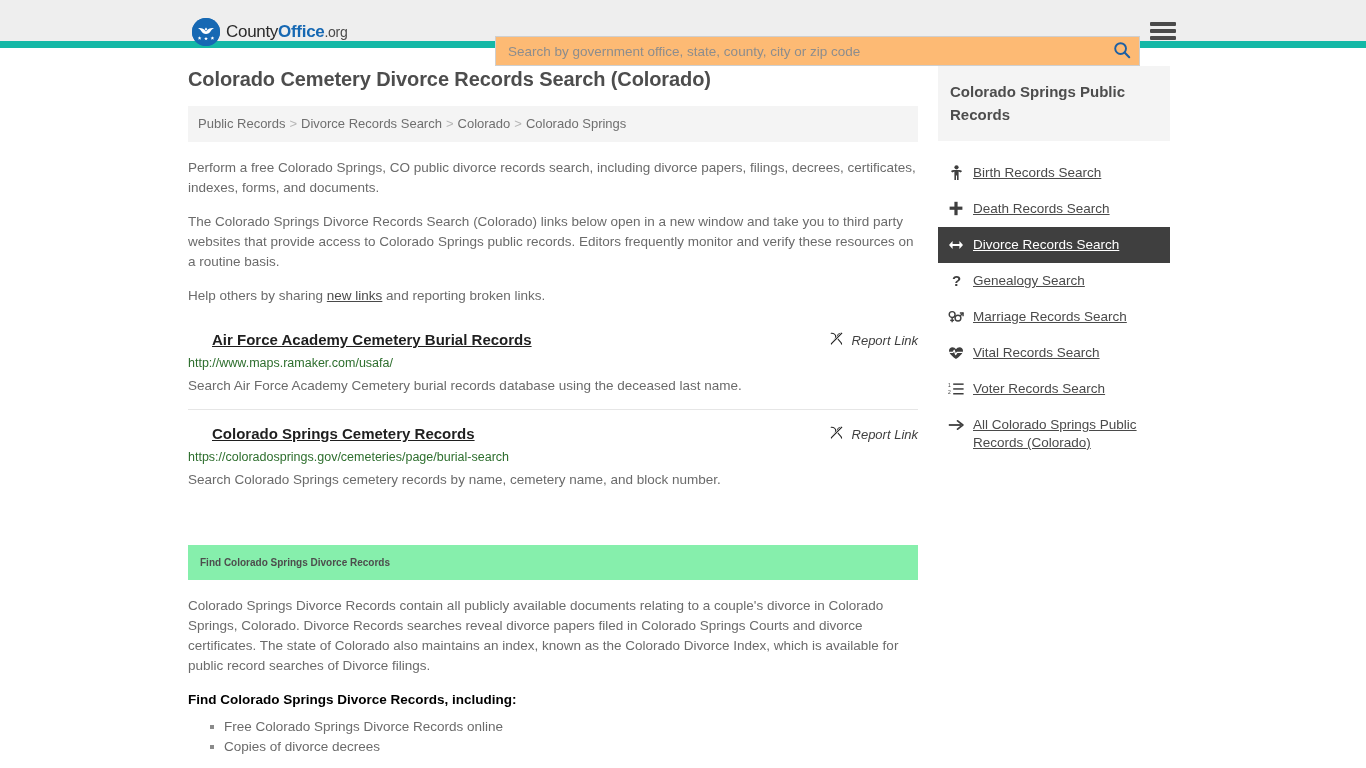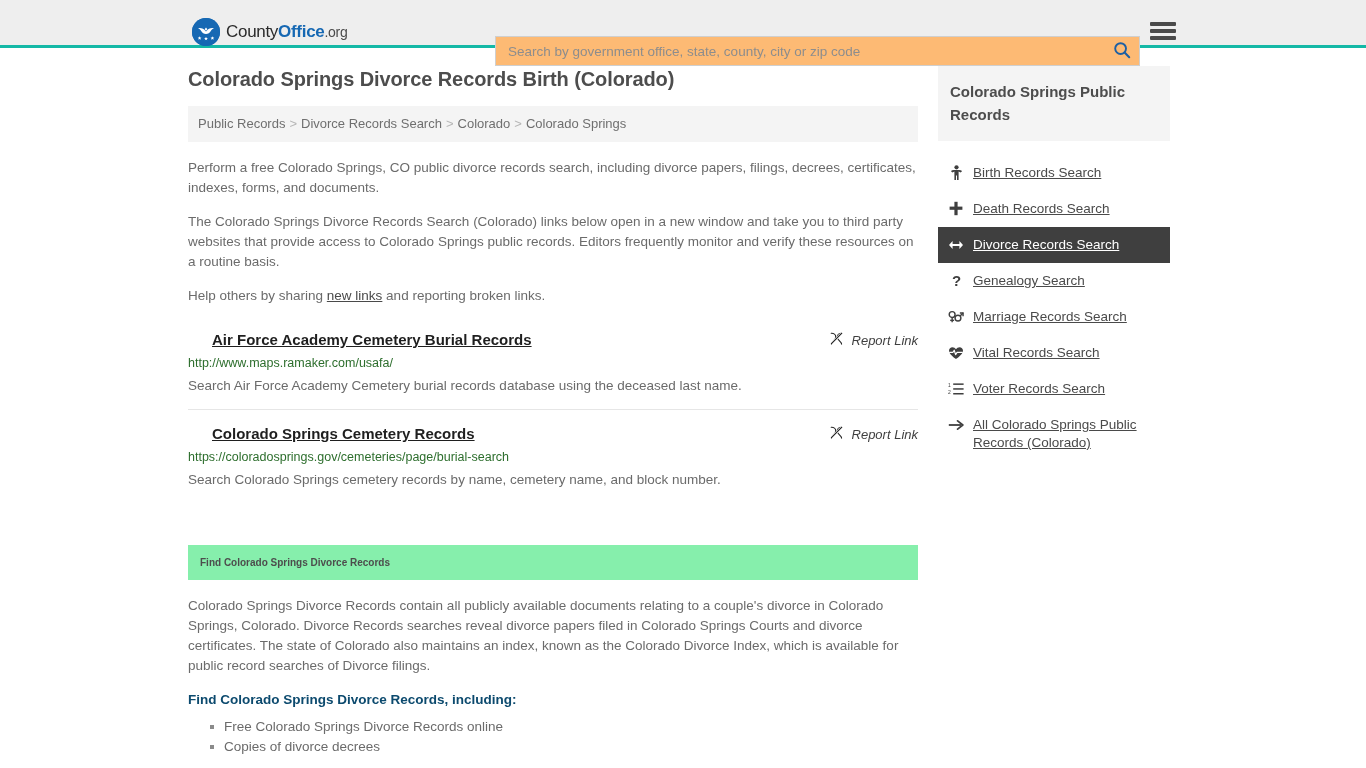--- a/index.html
+++ b/index.html
@@ -14,21 +14,21 @@
     font-family: "Liberation Sans", sans-serif;
     color: #5a5a5a;
     -webkit-font-smoothing: antialiased;
   }
 
   
   .site-header {
     position: relative;
     height: 48px;
     background: #eeeeee;
-    border-bottom: 3px solid #14b8a6;
+    border-bottom: 7px solid #14b8a6;
     display: flex;
     align-items: center;
   }
   .logo-wrap {
     position: absolute;
     left: 192px;
     top: 18px;
     display: flex;
     align-items: center;
     gap: 6px;
@@ -221,21 +221,21 @@
     margin-top: 42px;
     font-size: 10px;
     font-weight: 700;
     color: #4d4d4d;
   }
   .section-body { padding-top: 16px; }
   .section-body p { font-size: 13.5px; line-height: 20px; color: #6b6b6b; margin: 0 0 16px; }
   .section-sub {
     font-size: 13.5px;
     font-weight: 700;
-    color: #0c4a6e;
+    color: #000000;
     margin: 0 0 10px 0;
   }
   ul.feature-list {
     margin: 0;
     padding-left: 34px;
     list-style: none;
   }
   ul.feature-list li {
     font-size: 13.5px;
     color: #6b6b6b;
@@ -330,21 +330,21 @@
     <span></span>
     <span></span>
   </div>
 </div>
 
 <div class="page">
   <div class="container">
 
     <div class="content-col">
 
-      <h1 class="page-title">Colorado Springs Divorce Records Birth (Colorado)</h1>
+      <h1 class="page-title">Colorado Cemetery Divorce Records Search (Colorado)</h1>
 
       <div class="breadcrumb">
         <a>Public Records</a><span class="sep">&gt;</span><a>Divorce Records Search</a><span class="sep">&gt;</span><a>Colorado</a><span class="sep">&gt;</span><span class="current">Colorado Springs</span>
       </div>
 
       <p class="body-text">Perform a free Colorado Springs, CO public divorce records search, including divorce papers, filings, decrees, certificates, indexes, forms, and documents.</p>
       <p class="body-text">The Colorado Springs Divorce Records Search (Colorado) links below open in a new window and take you to third party websites that provide access to Colorado Springs public records. Editors frequently monitor and verify these resources on a routine basis.</p>
       <p class="body-text"><span>Help others by sharing </span><a class="inline-link">new links</a><span> and reporting broken links.</span></p>
 
       <div class="results-block">

